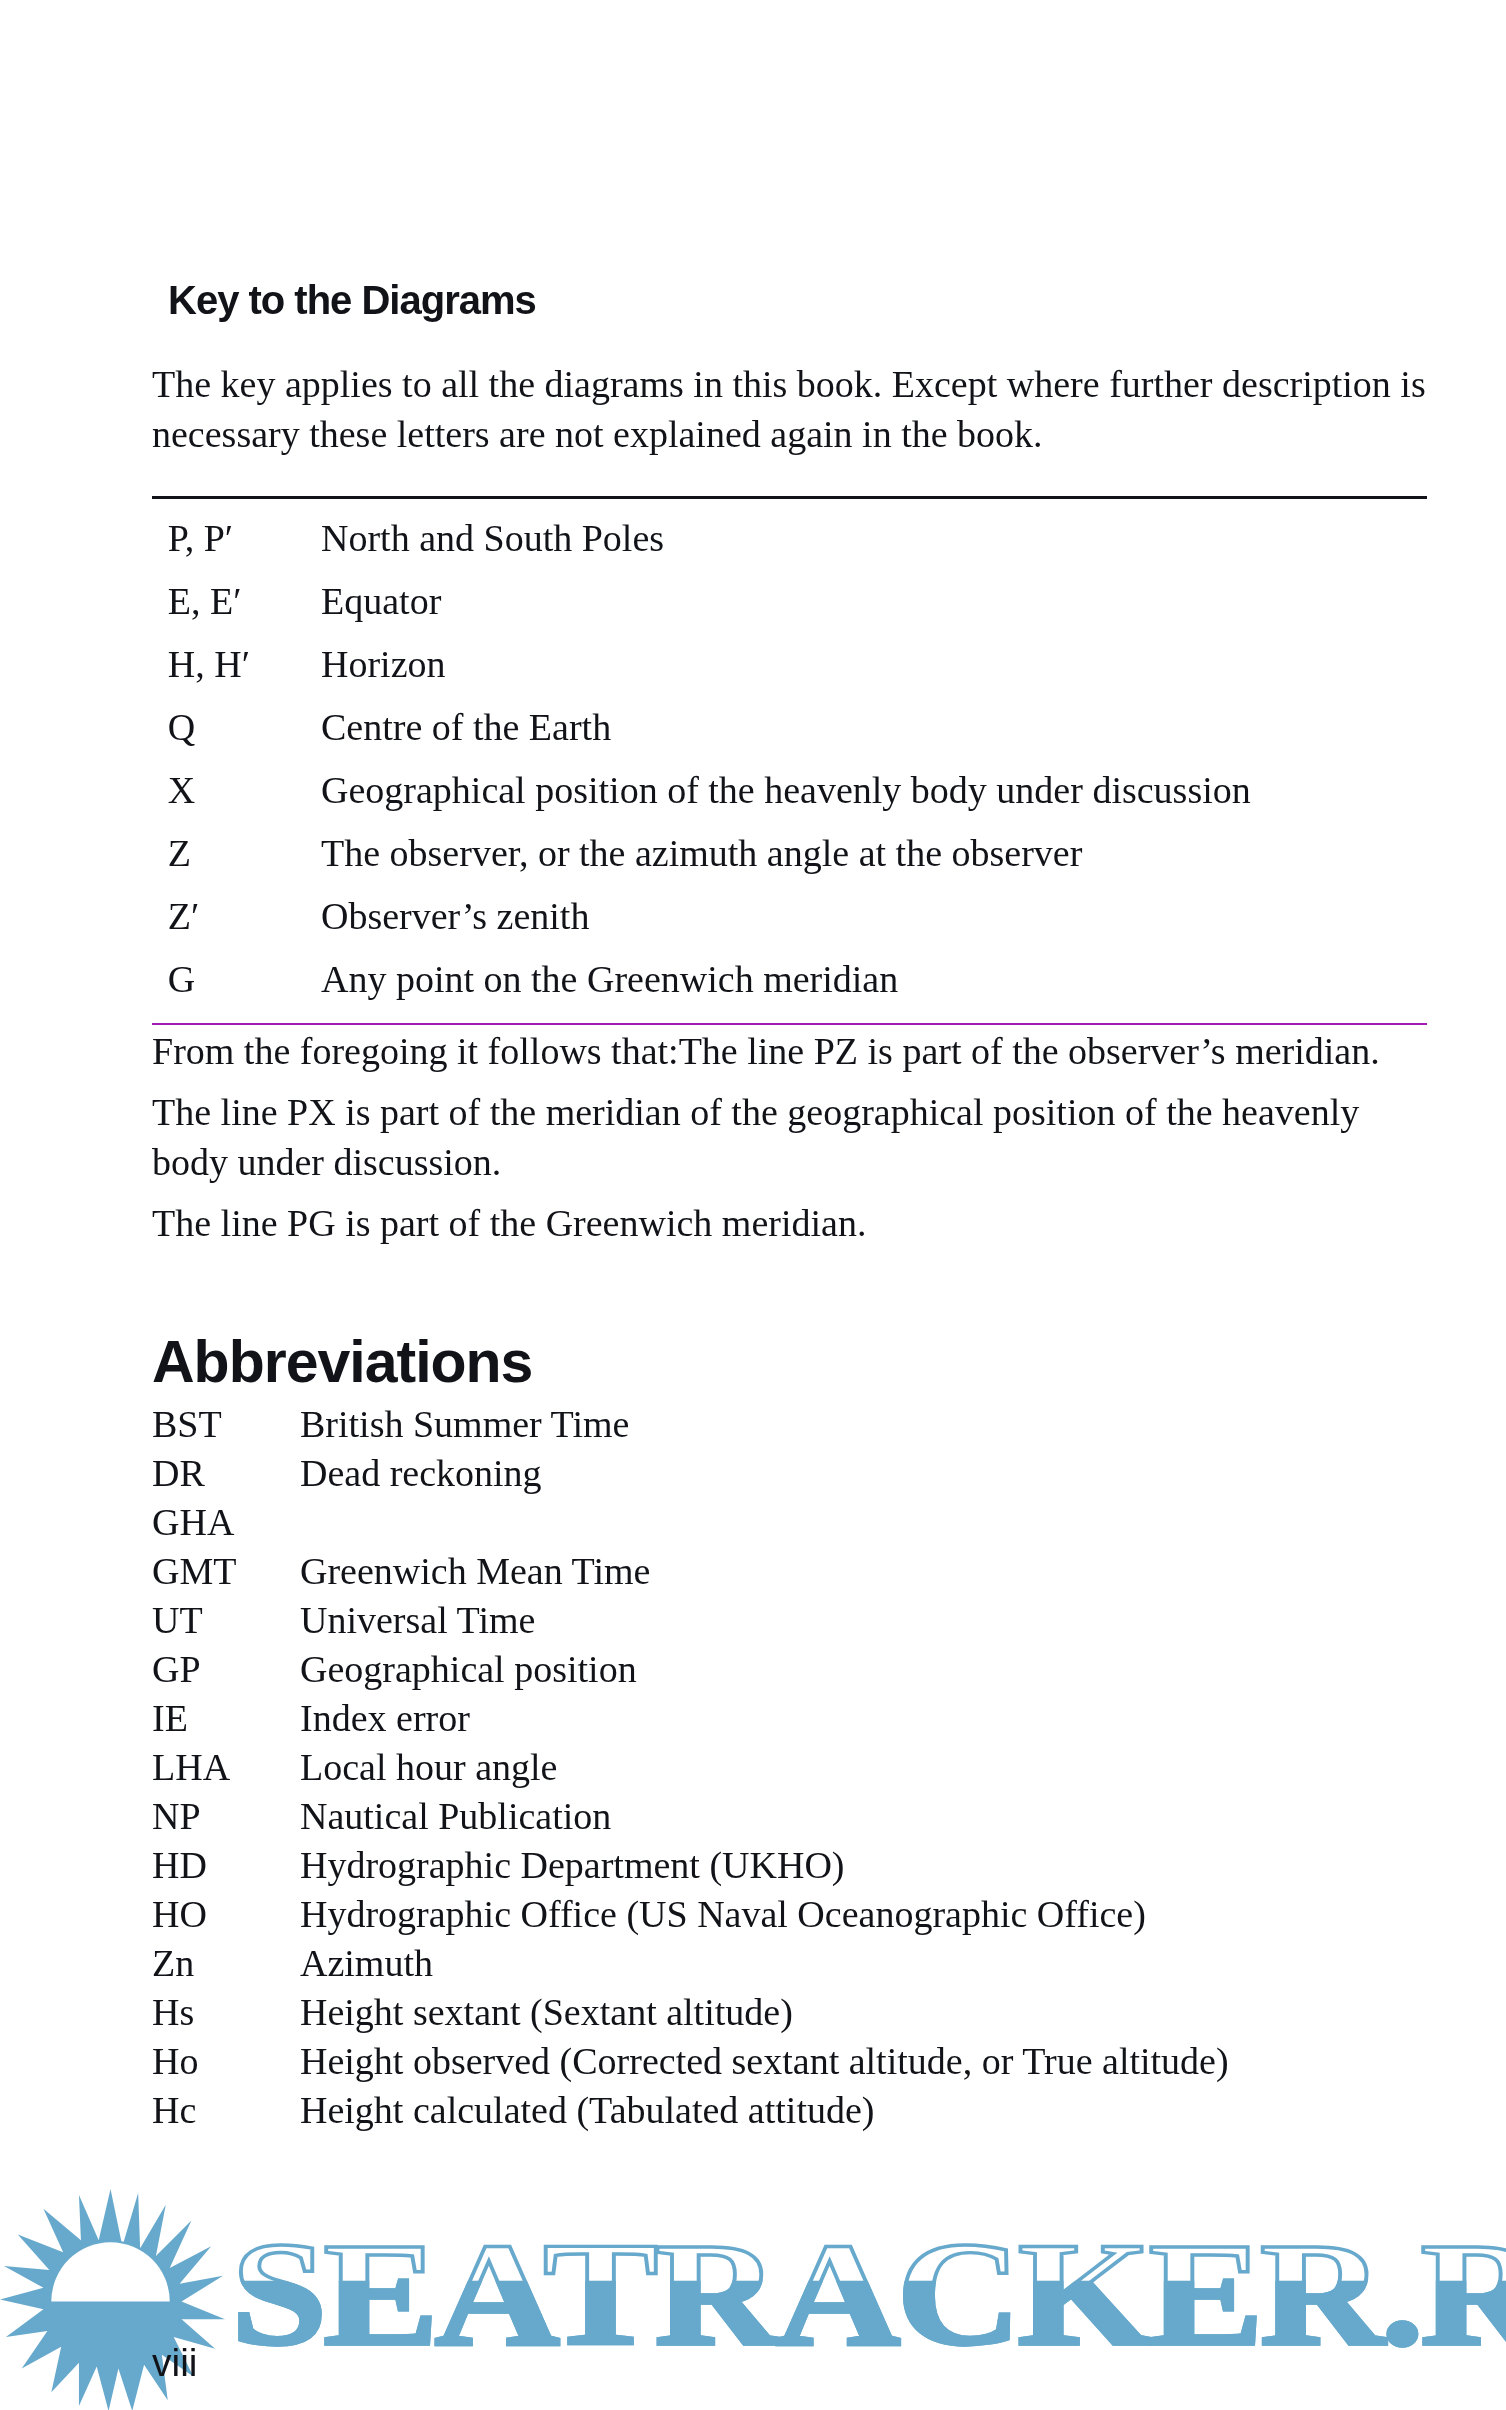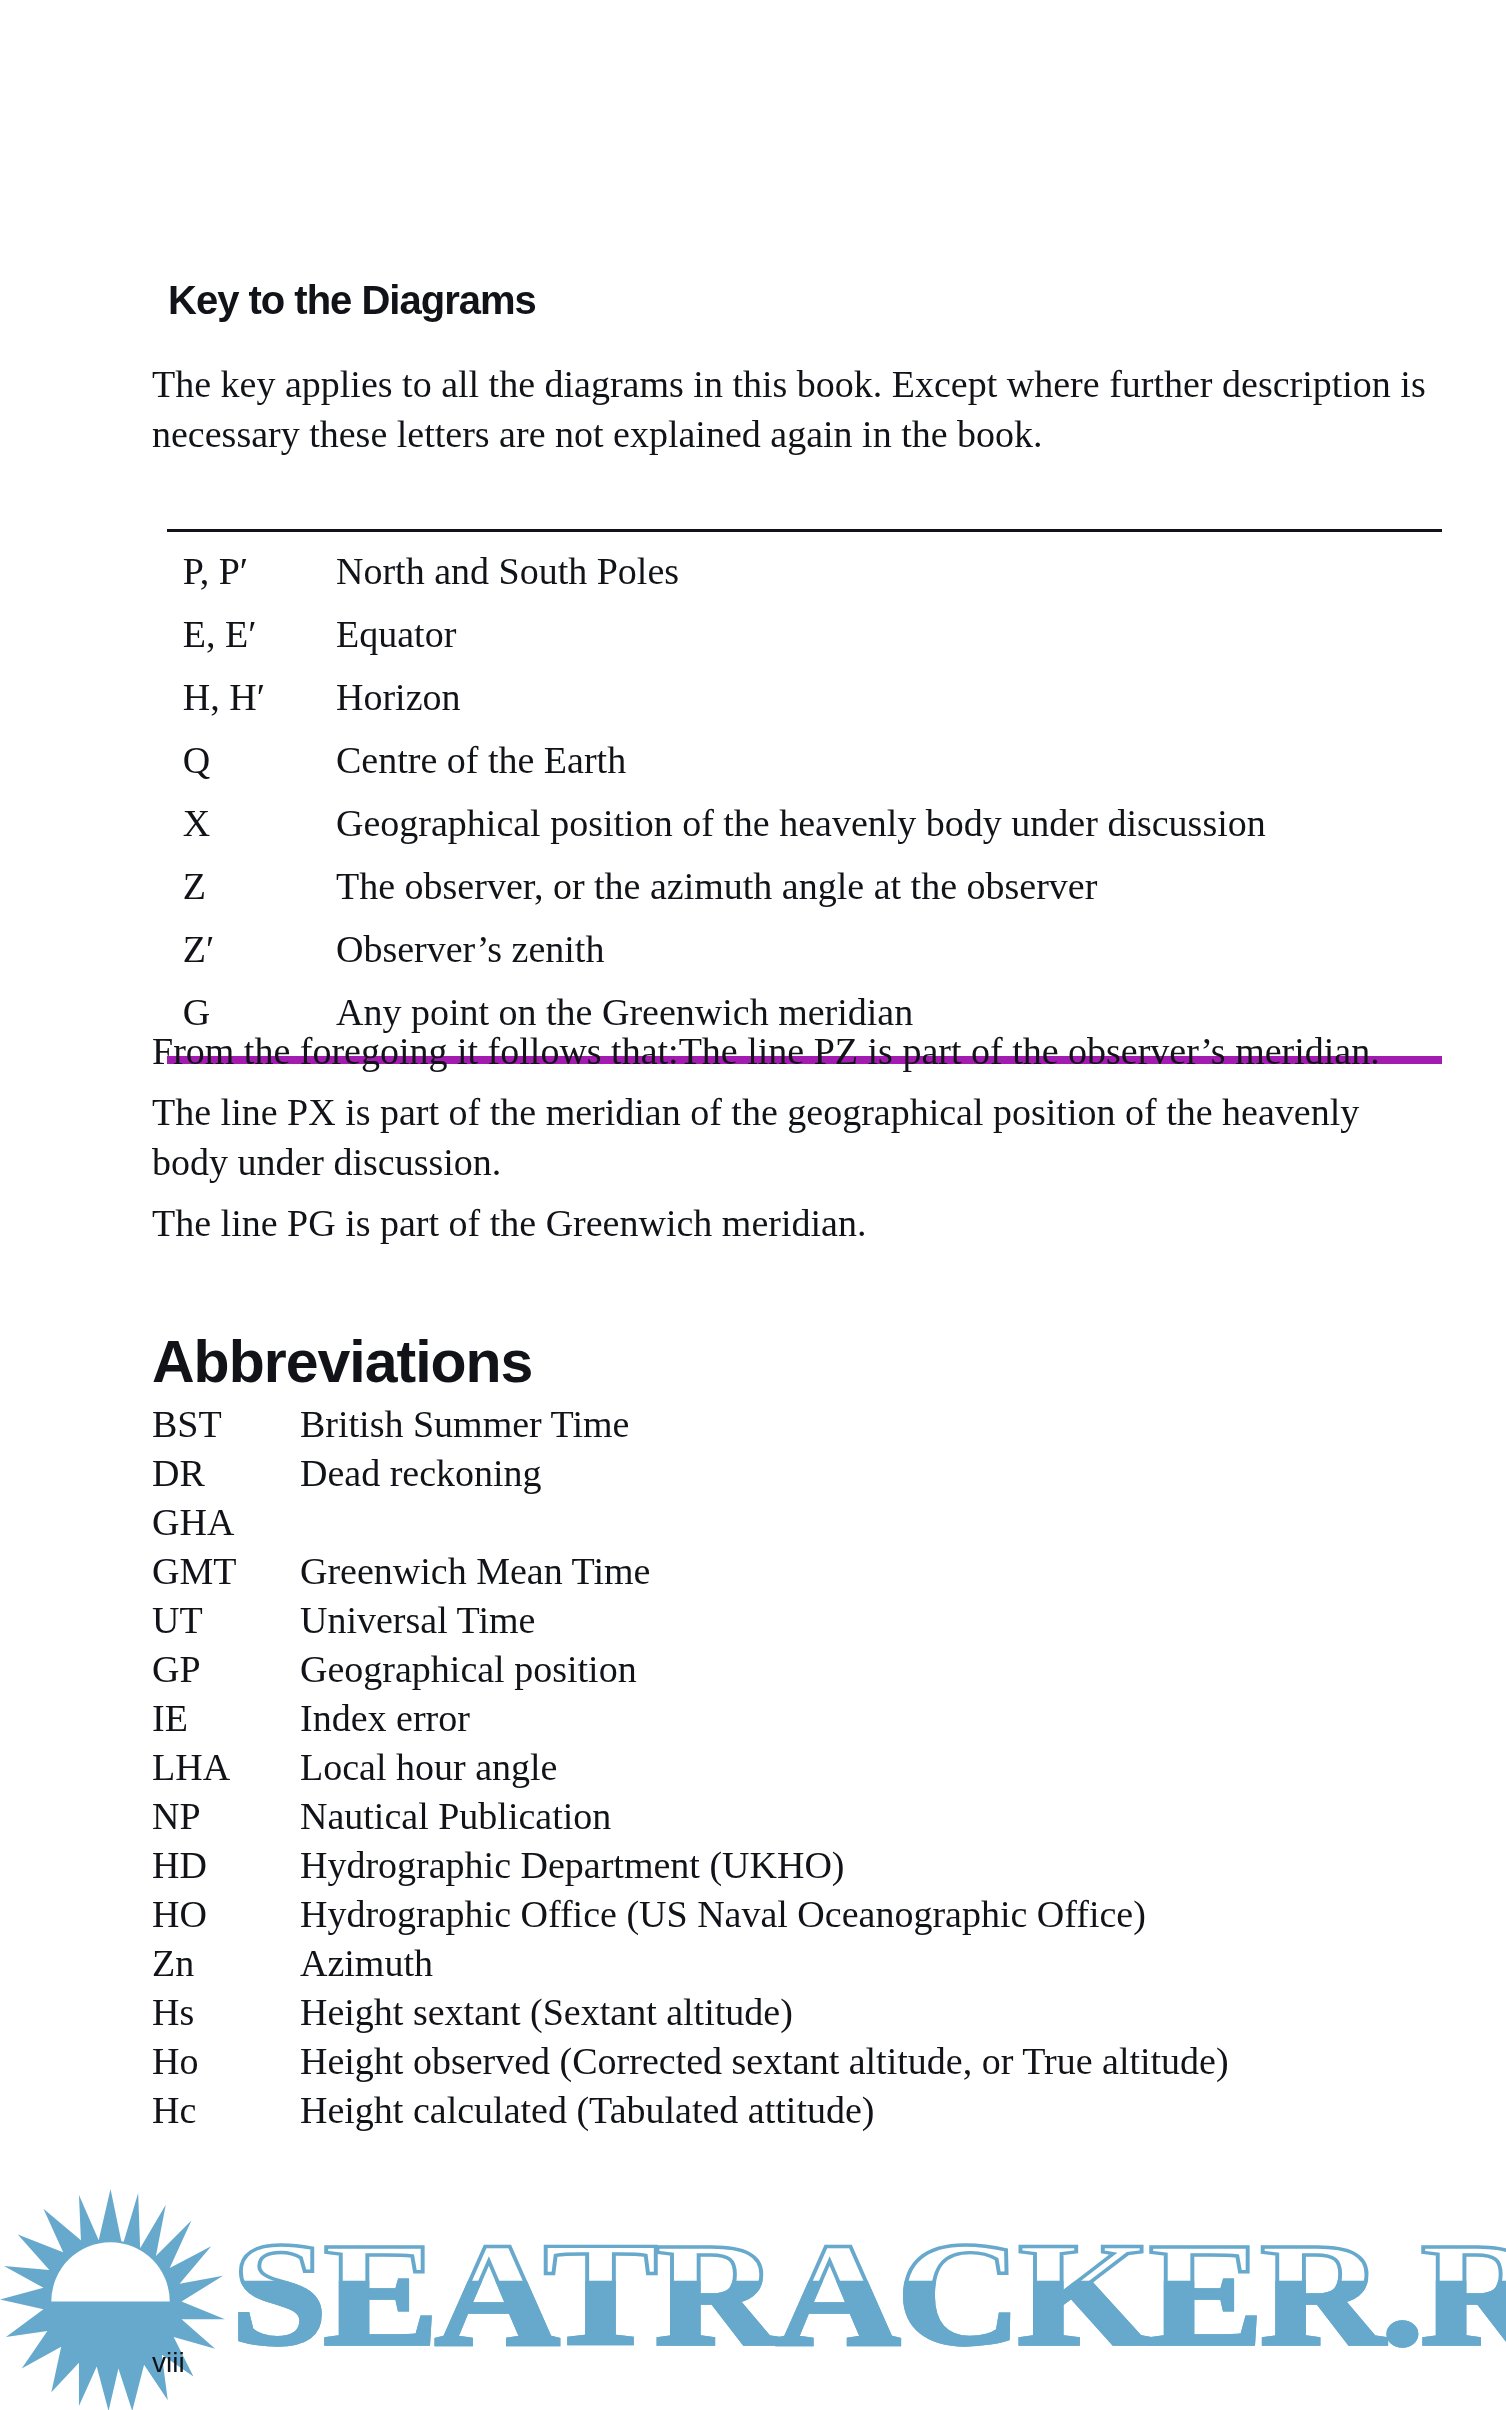--- a/index.html
+++ b/index.html
@@ -13,24 +13,23 @@
       position: absolute; left: 8px; top: 258px;
       font-family: "Liberation Sans", "DejaVu Sans", sans-serif;
       font-weight: bold; font-size: 40px; letter-spacing: -1px; line-height: 69px;
       margin: 8px; white-space: nowrap;
     }
     .intro {
       position: absolute; left: 0; top: 359px; width: 1275px;
       font-size: 38px; line-height: 50px; margin: 0;
     }
     .key-table {
-      position: absolute; left: 15px; top: 496px; width: 1275px;
-      border-top: 3px solid #111318; border-bottom: 8px solid #a21caf;
+      position: absolute; left: 0; top: 496px; width: 1275px;
+      border-top: 3px solid #111318; border-bottom: 2px solid #a21caf;
       padding: 7.9px 0 11.8px 0;
-      margin-top: 33px;
     }
     .key-row { display: flex; height: 63px; align-items: center; font-size: 38px; }
     .key-sym { width: 169px; padding-left: 15.8px; box-sizing: border-box; white-space: nowrap; }
     .key-desc { white-space: nowrap; }
     .follow {
       position: absolute; left: 0; top: 1026px; width: 1281px;
       font-size: 38px; line-height: 50px;
     }
     .follow p { margin: 0 0 10.8px 0; }
     .h2 {
@@ -54,21 +53,21 @@
       white-space: nowrap;
       color: transparent;
       background: linear-gradient(to bottom, #ffffff 0%, #ffffff 40%, #67a9cc 40%, #67a9cc 100%);
       -webkit-background-clip: text; background-clip: text;
       -webkit-text-stroke: 3.9px #67a9cc;
       transform: scaleY(0.86); transform-origin: top left;
     }
     .page-num {
       position: absolute; left: 152px; top: 2340px;
       font-family: "Liberation Sans", "DejaVu Sans", sans-serif;
-      font-size: 28px; line-height: 45px; color: #111318;
+      font-size: 39px; line-height: 45px; color: #111318;
     }
   </style>
 </head>
 <body>
 
 <div class="page">
 
   <h1 class="h1">Key to the Diagrams</h1>
 
   <p class="intro">The key applies to all the diagrams in this book. Except where further description is necessary these letters are not explained again in the book.</p>

